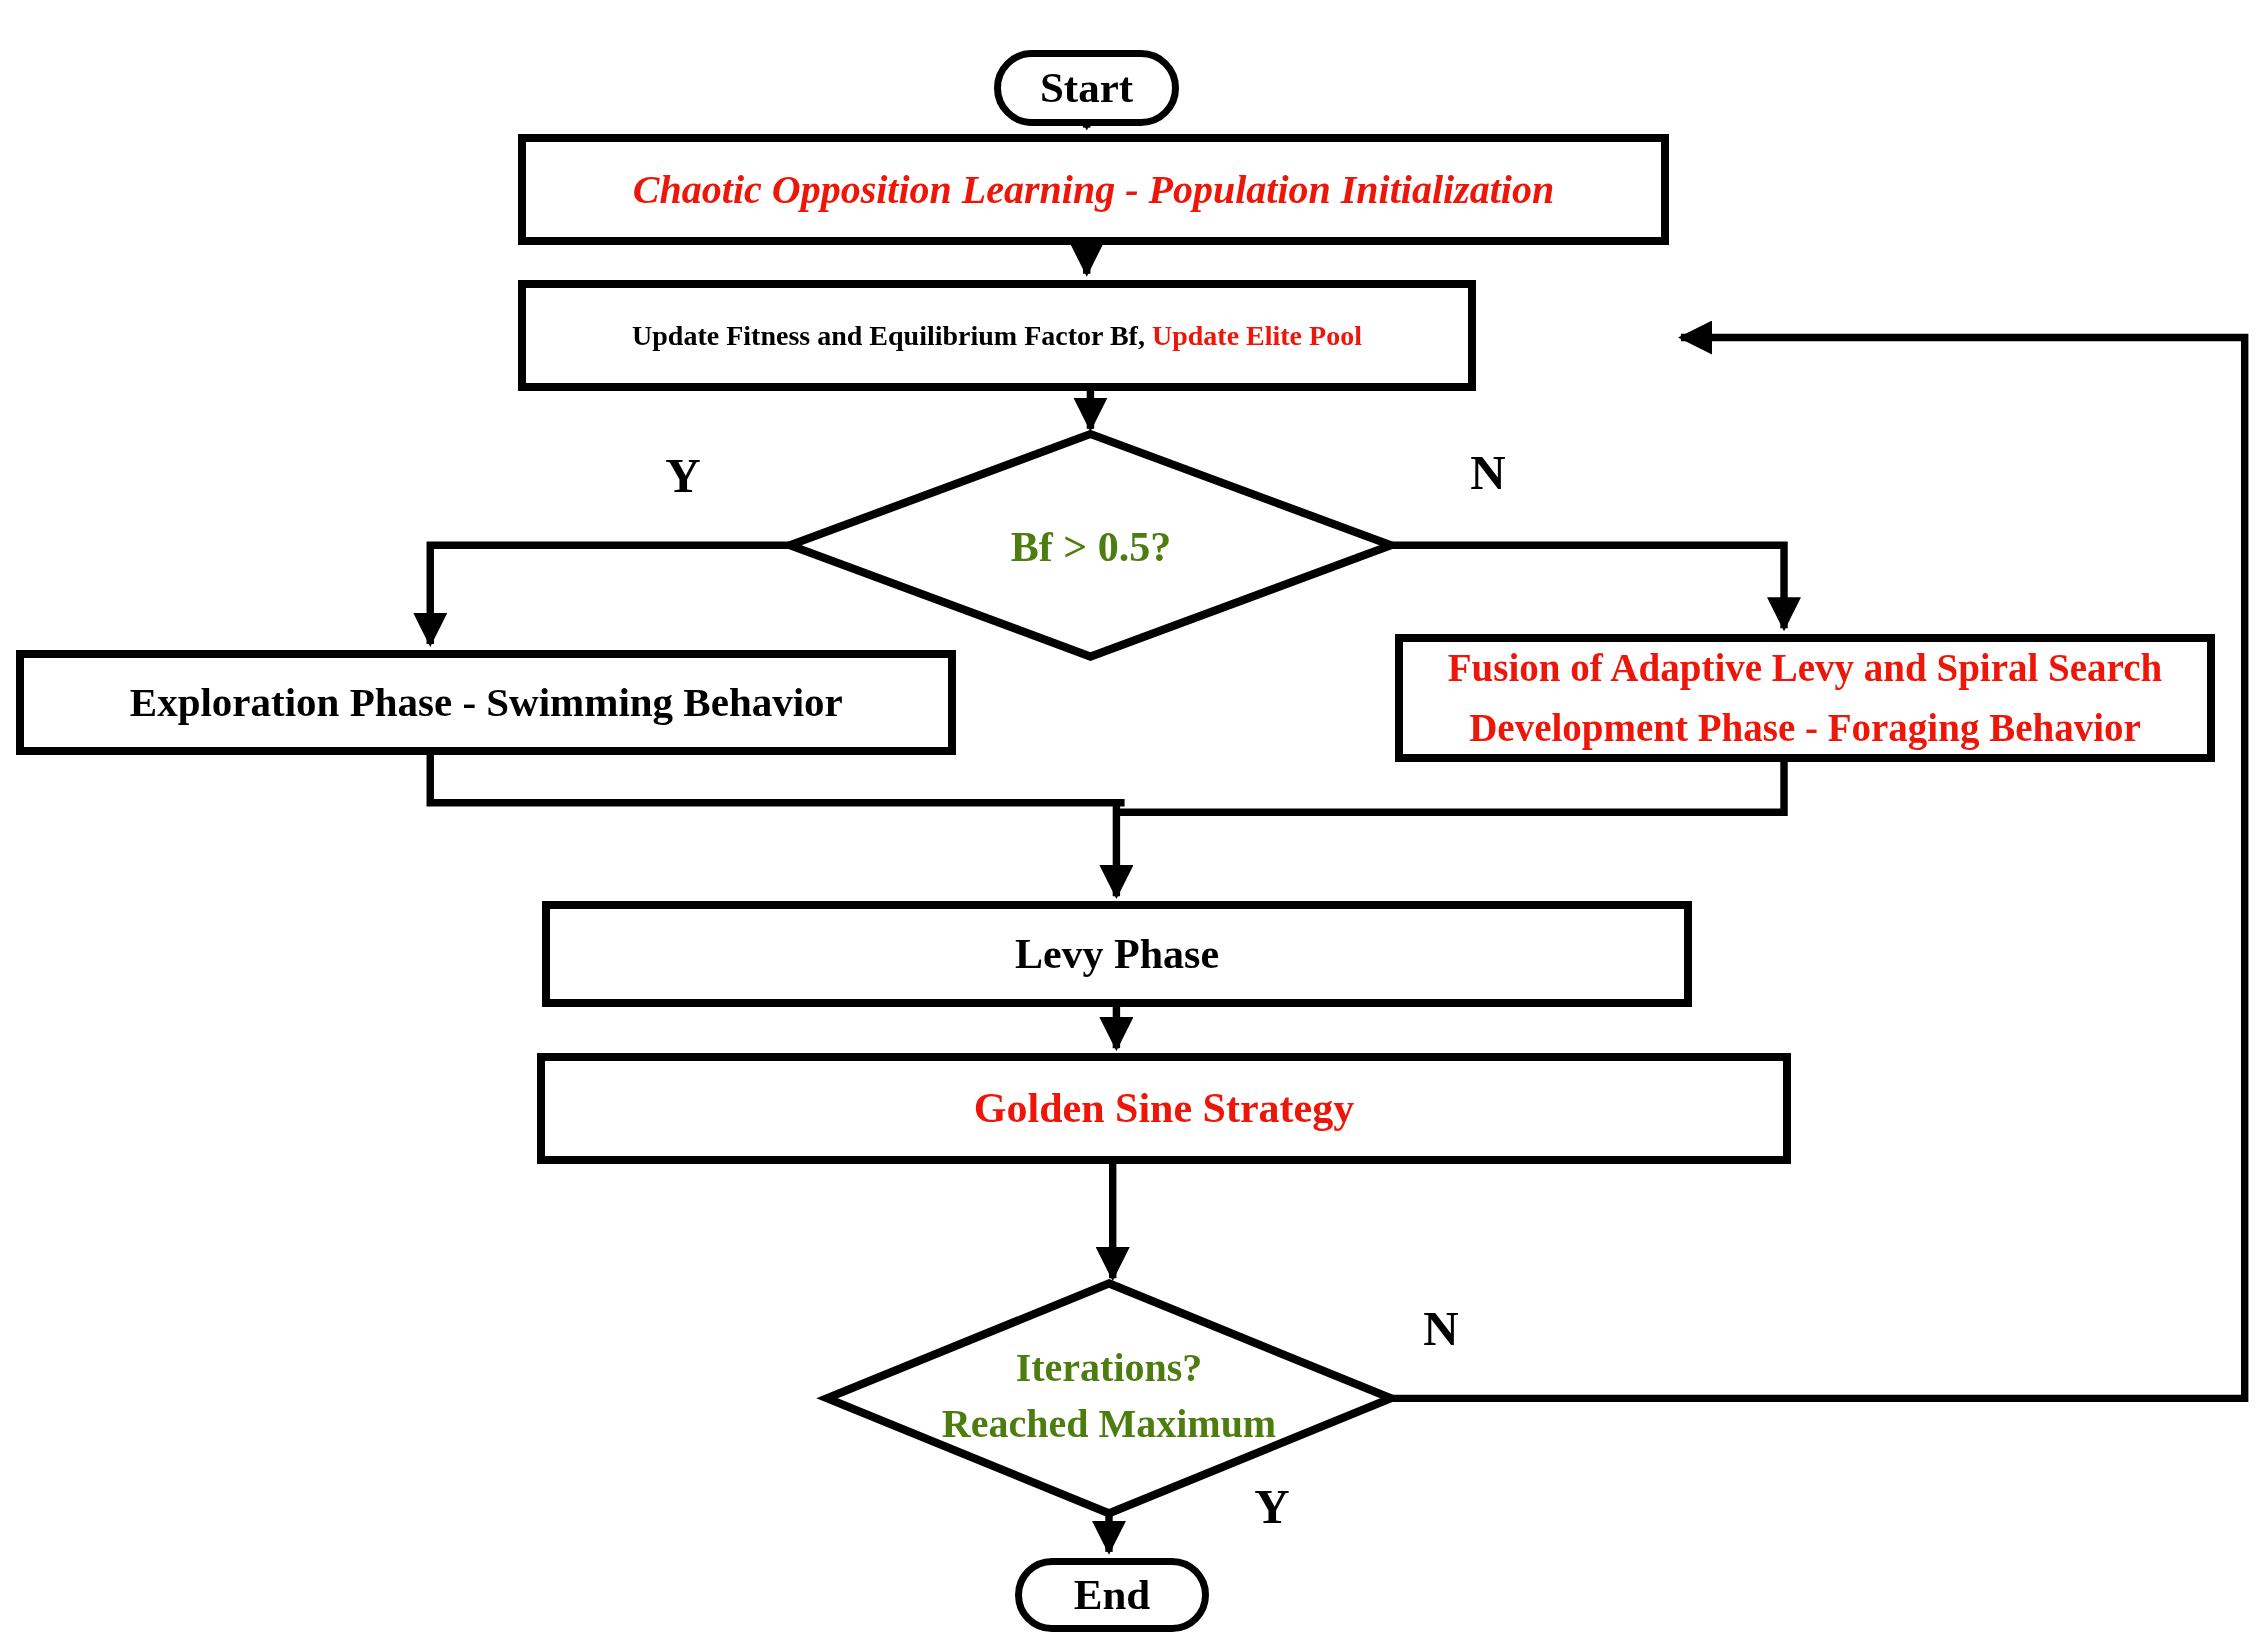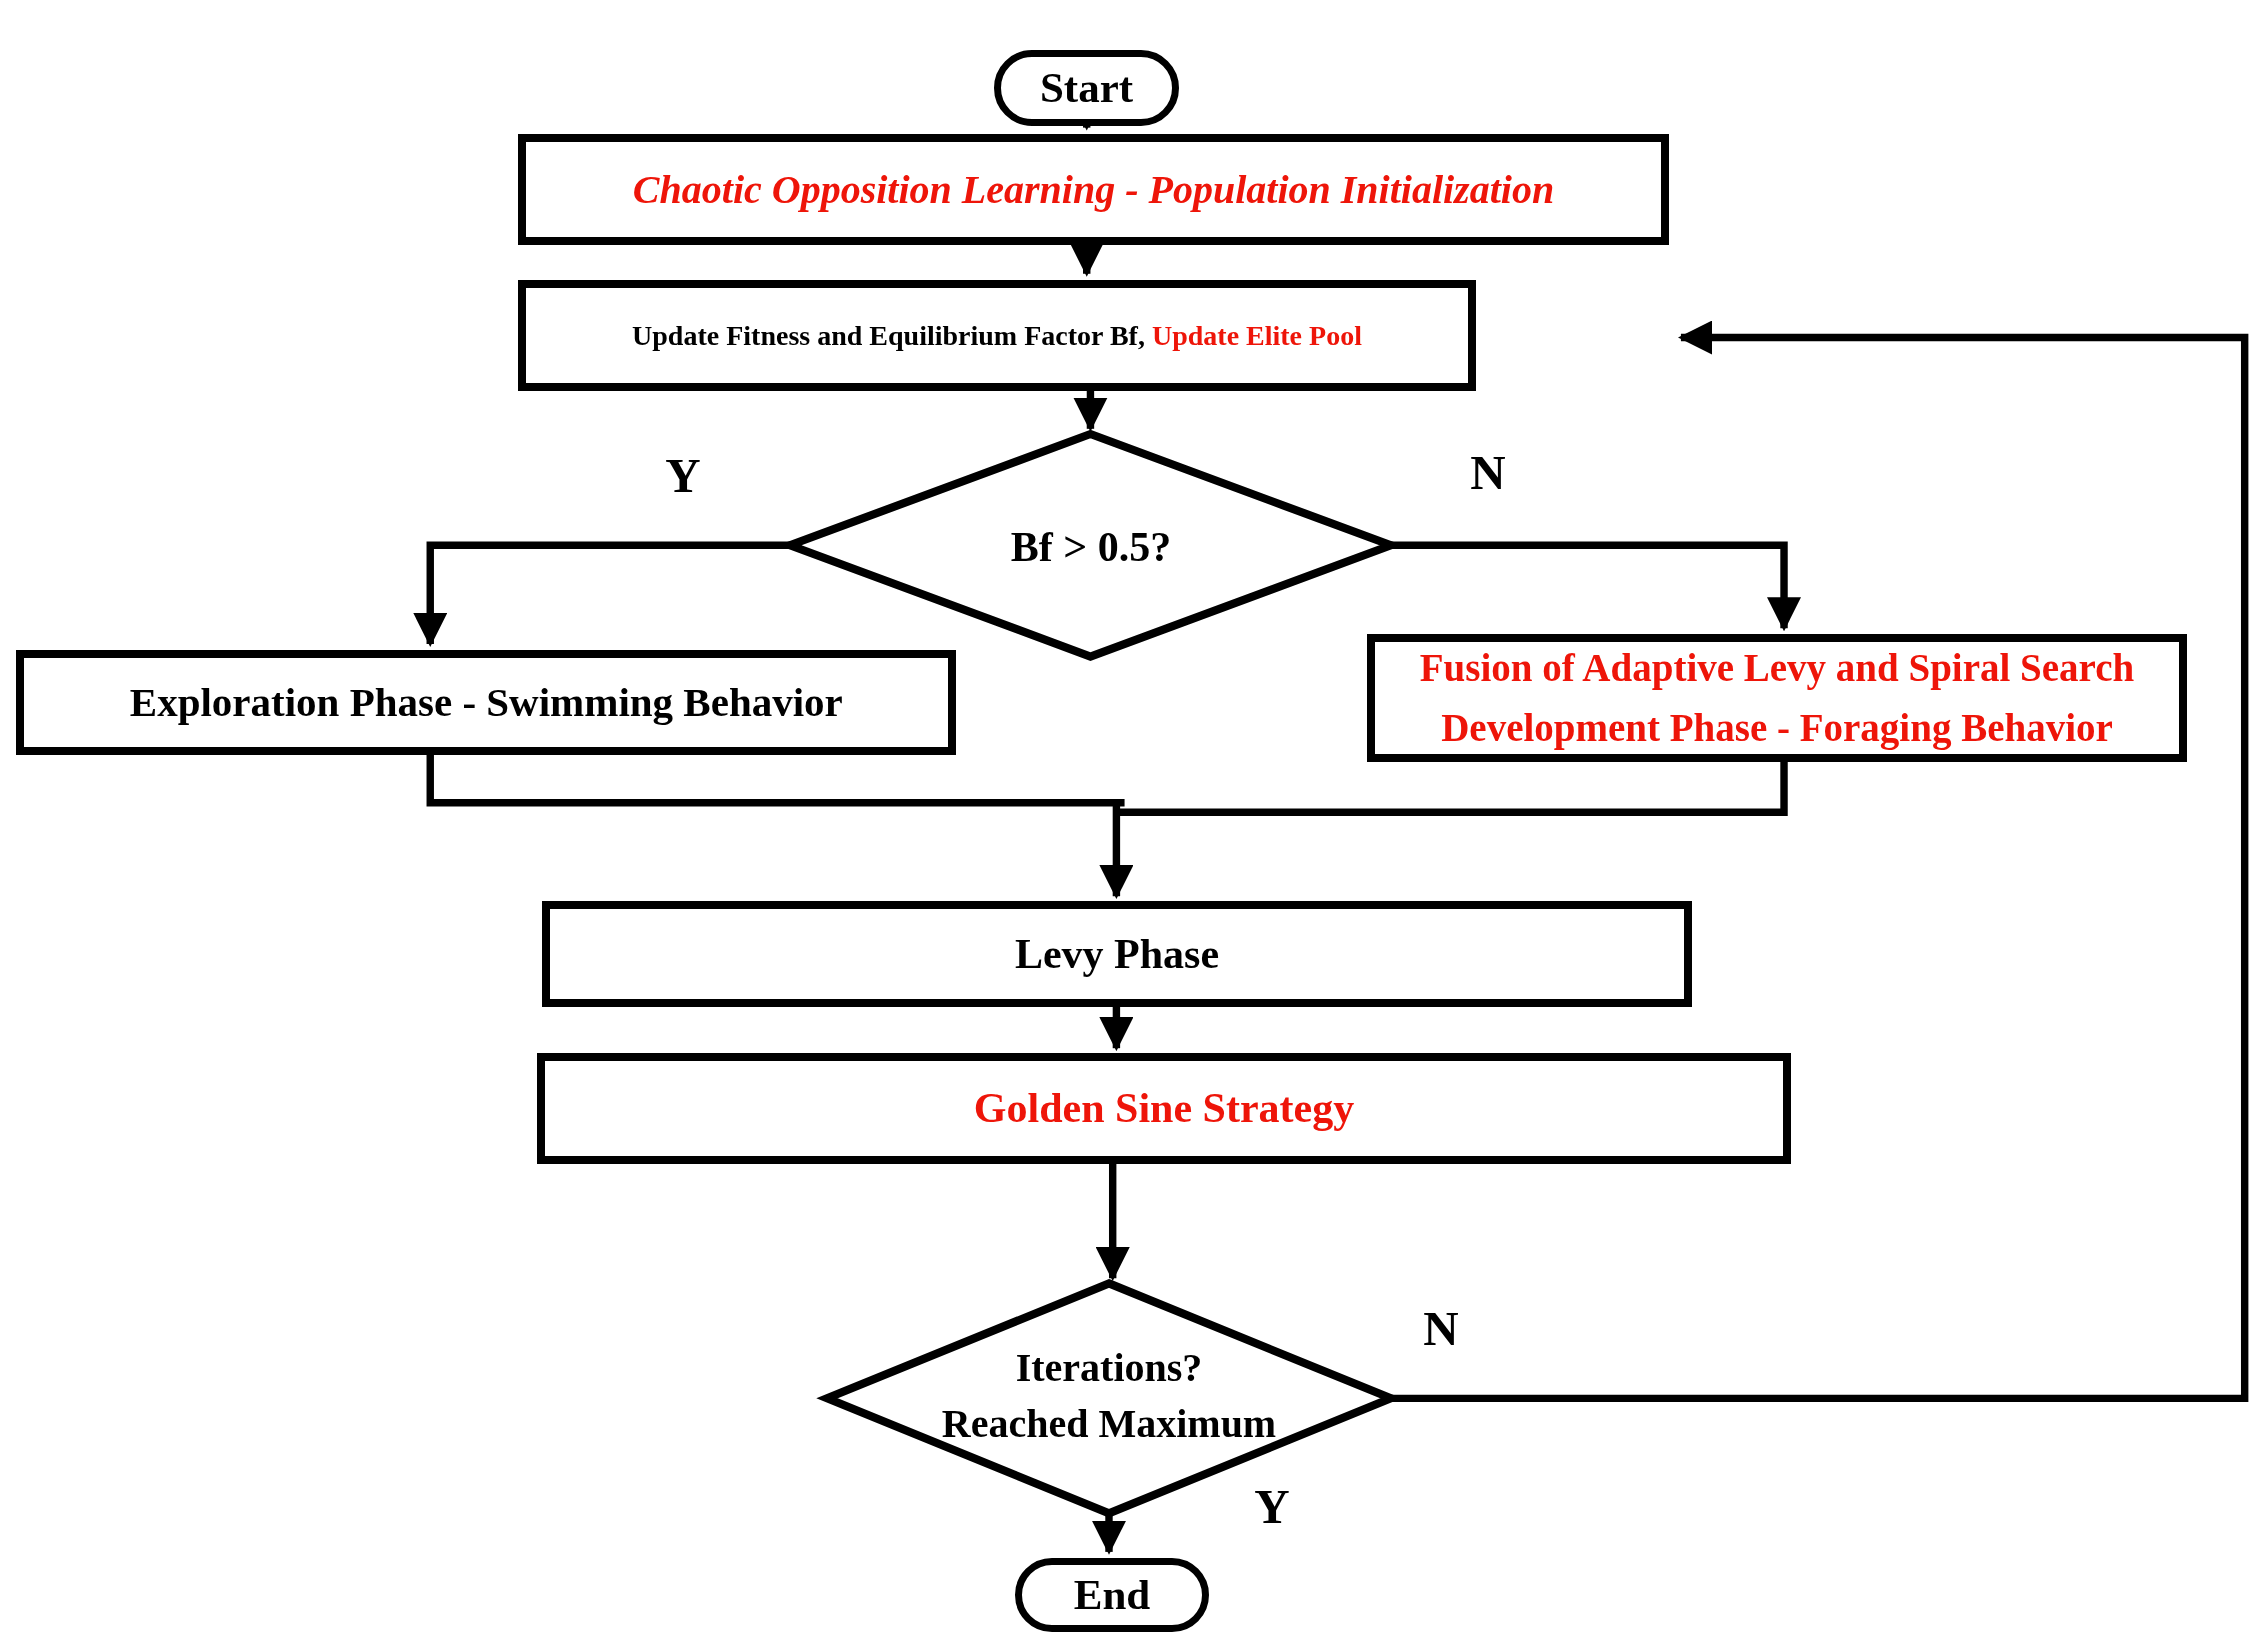--- a/index.html
+++ b/index.html
@@ -31,21 +31,21 @@
     position:absolute;
     transform:translate(-50%,-50%);
     font-weight:bold;
     color:#000000;
     white-space:nowrap;
   }
   .diamond-label{
     position:absolute;
     transform:translate(-50%,-50%);
     font-weight:bold;
-    color:#000000;
+    color:#4d7c0f;
     text-align:center;
     white-space:nowrap;
   }
 </style>
 </head>
 <body>
 
 <div id="canvas">
 
   <svg id="wires" viewBox="0 0 3048 2208" xmlns="http://www.w3.org/2000/svg">
@@ -98,21 +98,21 @@
   </div>
 
   <div class="diamond-label" style="left:1091px;top:547px;font-size:42px;">Bf &gt; 0.5?</div>
   <div class="floating-label" style="left:683px;top:475px;font-size:49px;">Y</div>
   <div class="floating-label" style="left:1488px;top:472px;font-size:49px;">N</div>
 
   <div class="node" style="left:16.3px;top:650px;width:940px;height:105px;font-size:41px;">
     <span>Exploration Phase - Swimming Behavior</span>
   </div>
 
-  <div class="node" style="left:1367px;top:634px;width:820px;height:128px;font-size:39px;line-height:1.55;">
+  <div class="node" style="left:1395px;top:634px;width:820px;height:128px;font-size:39px;line-height:1.55;">
     <span class="red">Fusion of Adaptive Levy and Spiral Search</span>
     <span class="red">Development Phase - Foraging Behavior</span>
   </div>
 
   <div class="node" style="left:542px;top:901px;width:1150px;height:106px;font-size:42px;">
     <span>Levy Phase</span>
   </div>
 
   <div class="node" style="left:537px;top:1053px;width:1254px;height:111px;font-size:42px;">
     <span class="red">Golden Sine Strategy</span>

